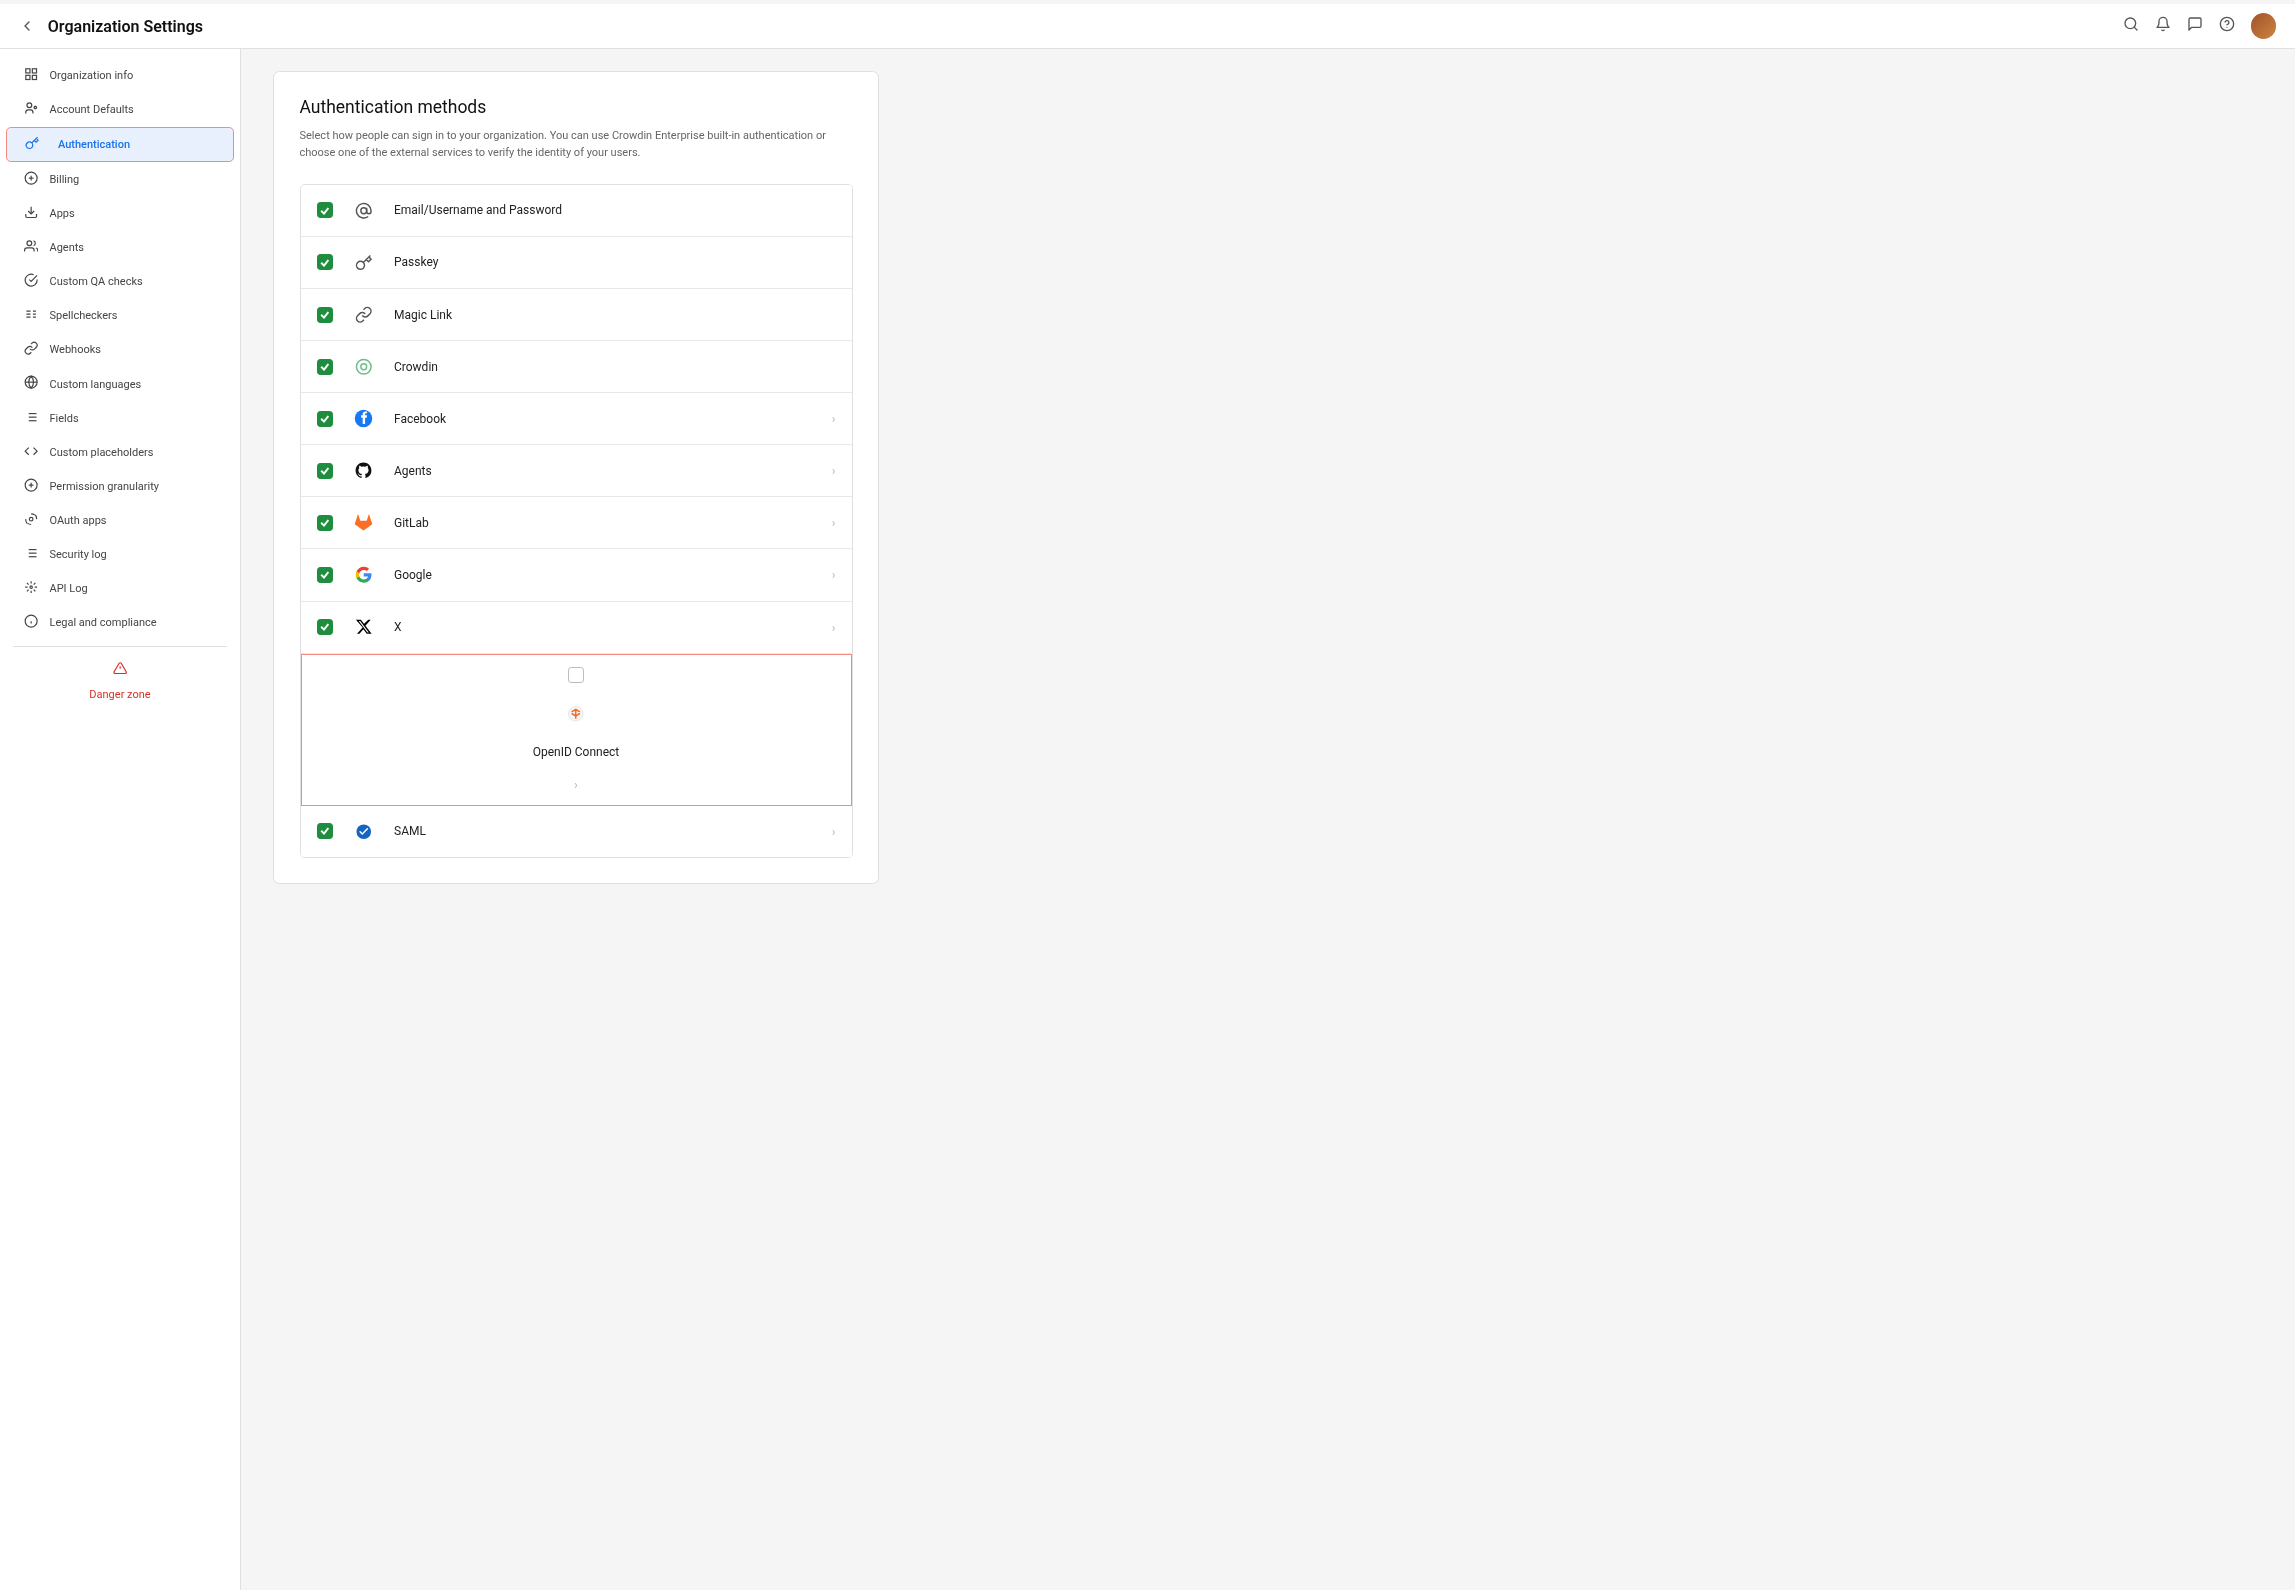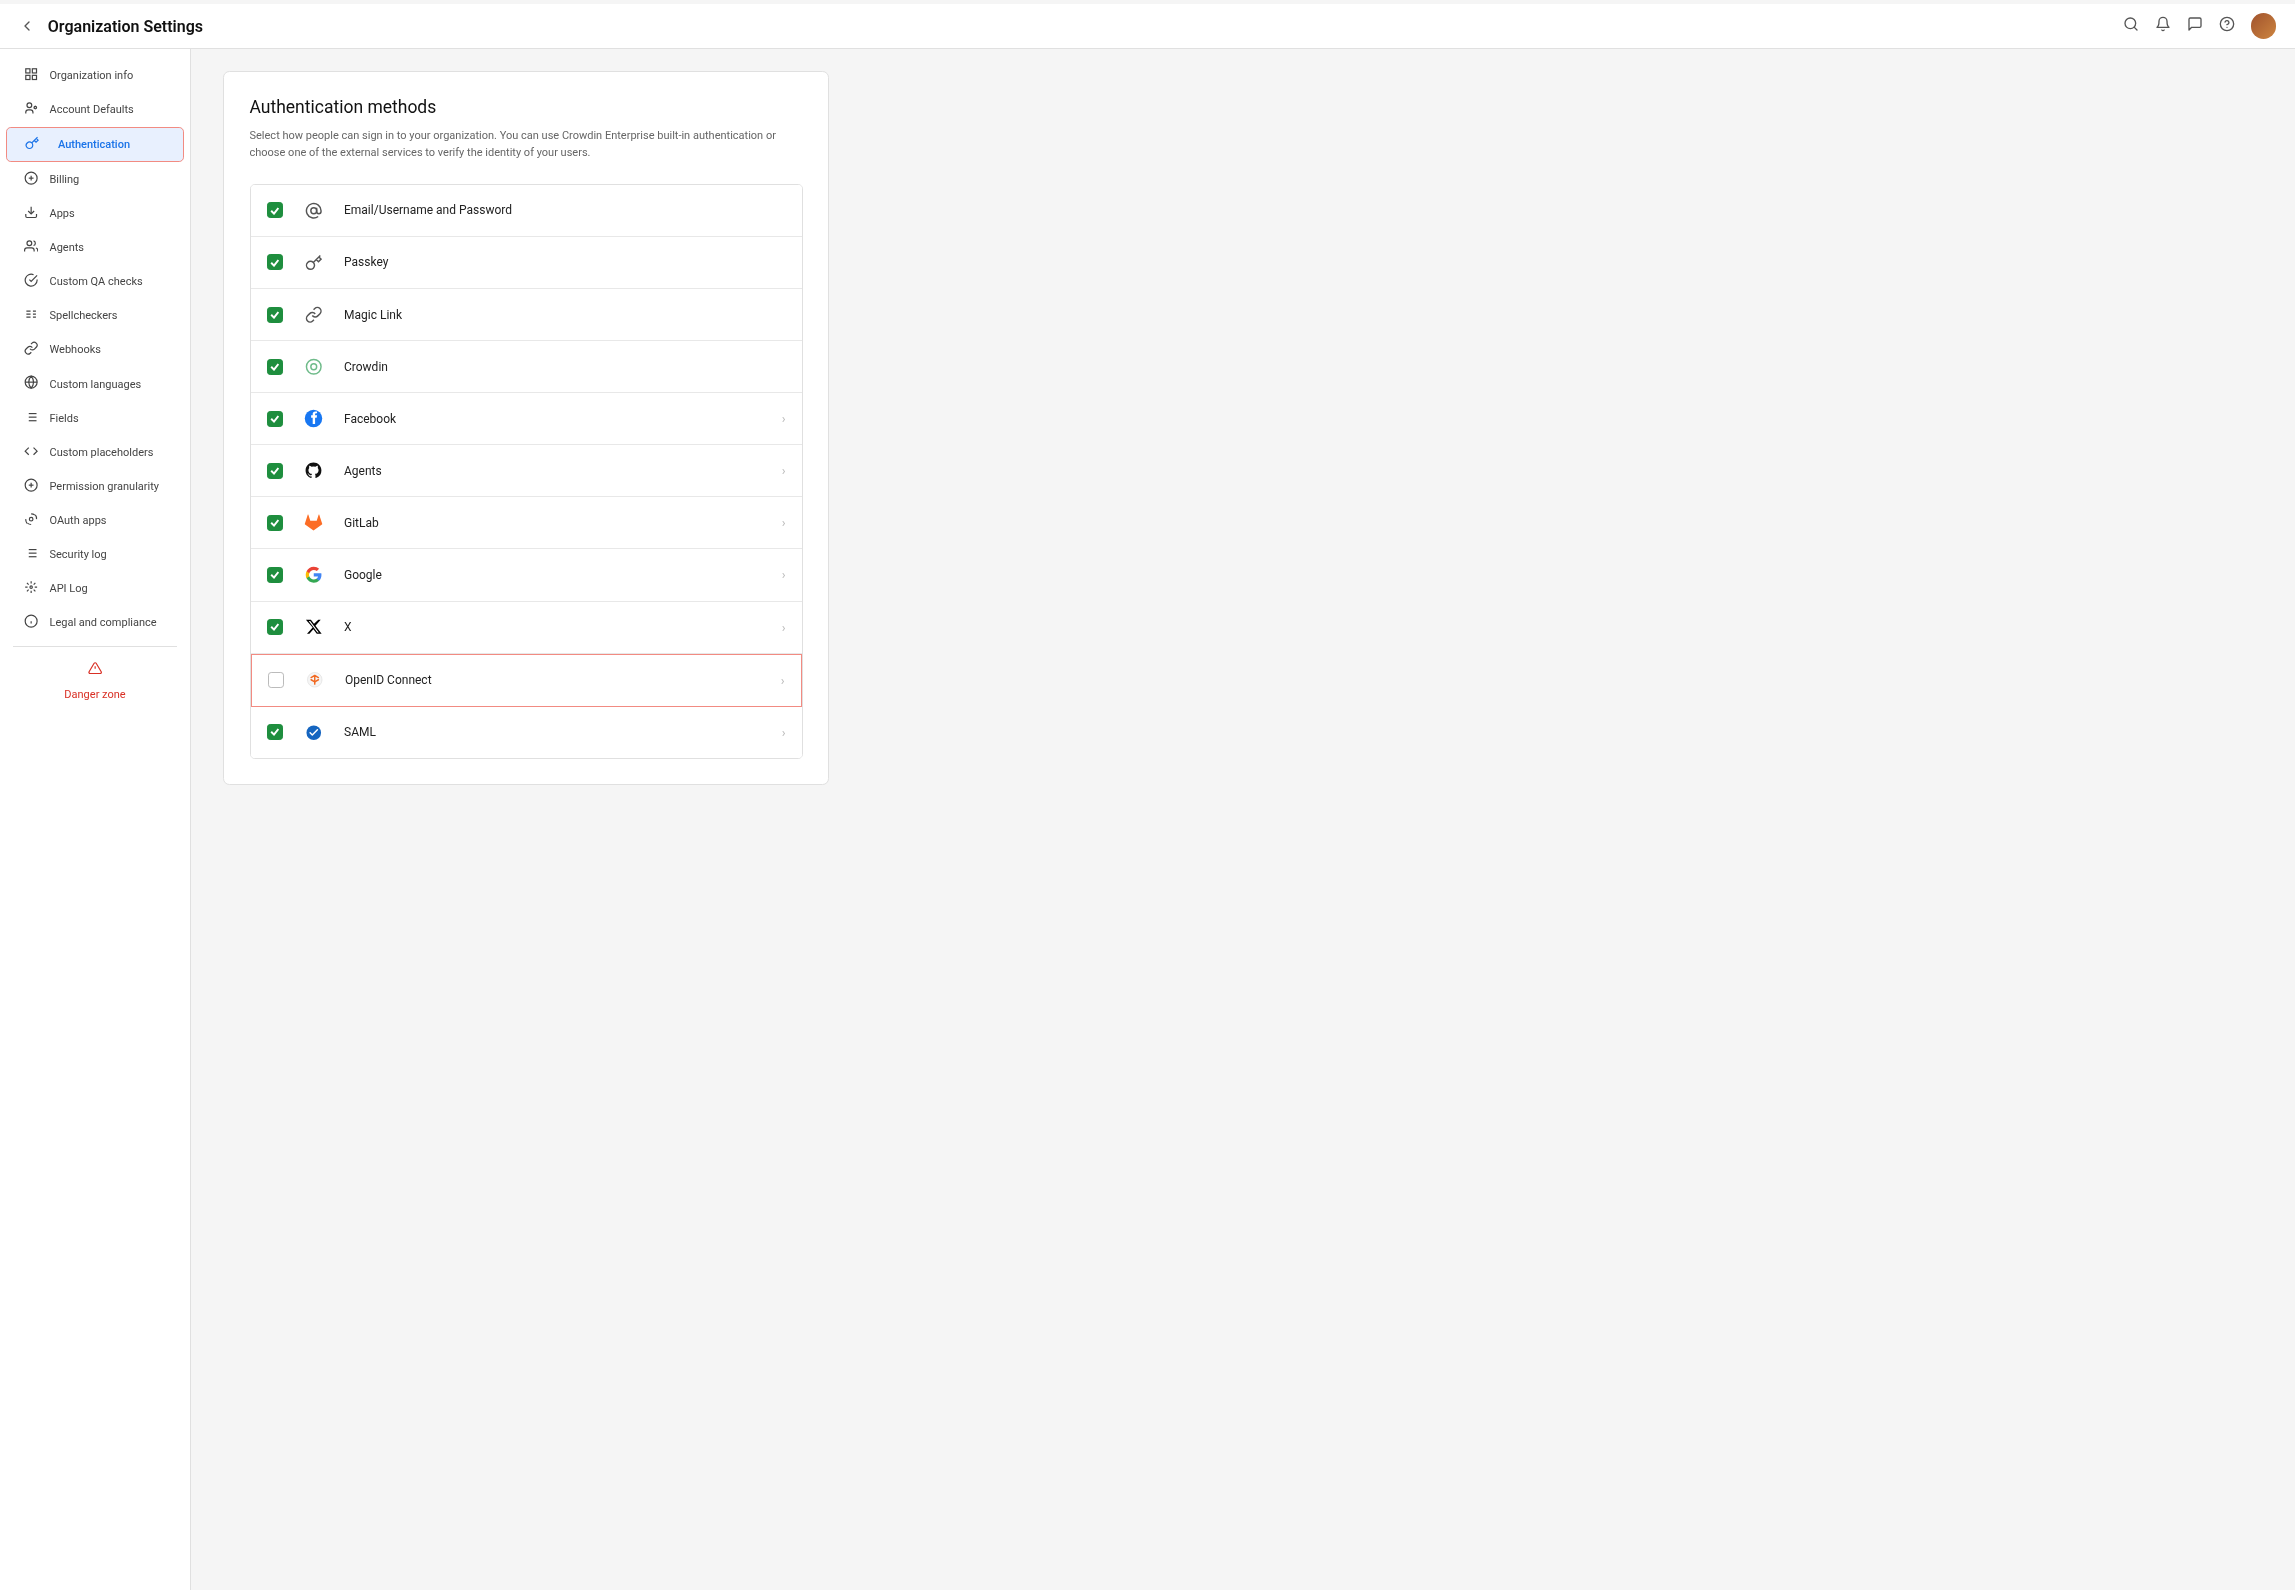--- a/index.html
+++ b/index.html
@@ -12,21 +12,21 @@
     .app-header .back-btn { background: none; border: none; cursor: pointer; color: #555; font-size: 16px; margin-right: 12.8px; display: flex; align-items: center; }
     .app-header .page-title { font-size: 16px; font-weight: 600; color: #111; flex: 1; }
     .header-actions { display: flex; align-items: center; gap: 16px; }
     .header-icon { font-size: 16px; color: #555; cursor: pointer; }
     .avatar { width: 25.5px; height: 25.5px; border-radius: 50%; background: #ccc; overflow: hidden; cursor: pointer; }
     .avatar-img { width: 100%; height: 100%; background: linear-gradient(135deg, #a0522d, #cd853f); }
 
     .layout { display: flex; height: calc(100vh - 45px); }
 
     
-    .sidebar { width: 191px; background: #fff; border-right: 0.8px solid #e0e0e0; overflow-y: auto; padding: 12.8px 0; flex-shrink: 0; }
+    .sidebar { width: 241px; background: #fff; border-right: 0.8px solid #e0e0e0; overflow-y: auto; padding: 12.8px 0; flex-shrink: 0; }
     .sidebar-item { display: flex; align-items: center; padding: 8px 16px; cursor: pointer; border-radius: 4.8px; margin: 0.8px 6.4px; gap: 9.6px; color: #444; transition: background 0.15s; }
     .sidebar-item.active { background: #e8f0fe; color: #1a73e8; border: 1.2px solid #f28b82; gap: 17px; }
     .sidebar-item .item-icon { font-size: 14.3px; width: 17.5px; text-align: center; flex-shrink: 0; }
     .sidebar-item .item-label { font-size: 11px; font-weight: 400; }
     .sidebar-item.active .item-label { color: #1a73e8; font-weight: 500; }
     .sidebar-divider { height: 0.8px; background: #e0e0e0; margin: 6.4px 12.8px; }
     .danger-item { color: #d93025 !important; flex-direction: column; }
     .danger-item .item-icon { color: #d93025; }
 
     
@@ -438,21 +438,21 @@
           </div>
           <div class="auth-method-icon">
             <svg width="17.5" height="17.5" viewBox="0 0 24 24" fill="#000">
                 <path d="M18.244 2.25h3.308l-7.227 8.26 8.502 11.24H16.17l-4.714-6.231-5.401 6.231H2.747l7.73-8.835L1.254 2.25H8.08l4.253 5.622L18.244 2.25zm-1.161 17.52h1.833L7.084 4.126H5.117L17.083 19.77z"></path>
               </svg>
           </div>
           <span class="auth-method-name">X</span>
           <span class="auth-chevron">›</span>
         </div>
 
-        <div class="auth-row" style="border: 1.6px solid #f28b82; position: relative;">
+        <div class="auth-row" style="border: 1.6px solid #f28b82; position: relative; flex-direction: column;">
           <div class="auth-checkbox unchecked"></div>
           <div class="auth-method-icon">
             <svg width="17.5" height="17.5" viewBox="0 0 24 24" fill="none">
                 <circle cx="12" cy="12" r="10" fill="#f5f5f5" stroke="#e0e0e0"></circle>
                 <path d="M12 6v12M7 9l5-3 5 3" stroke="#f16922" stroke-width="2" stroke-linecap="round" stroke-linejoin="round"></path>
                 <path d="M7 12l5 3 5-3" stroke="#f16922" stroke-width="2" stroke-linecap="round" stroke-linejoin="round"></path>
               </svg>
           </div>
           <span class="auth-method-name">OpenID Connect</span>
           <span class="auth-chevron">›</span>

